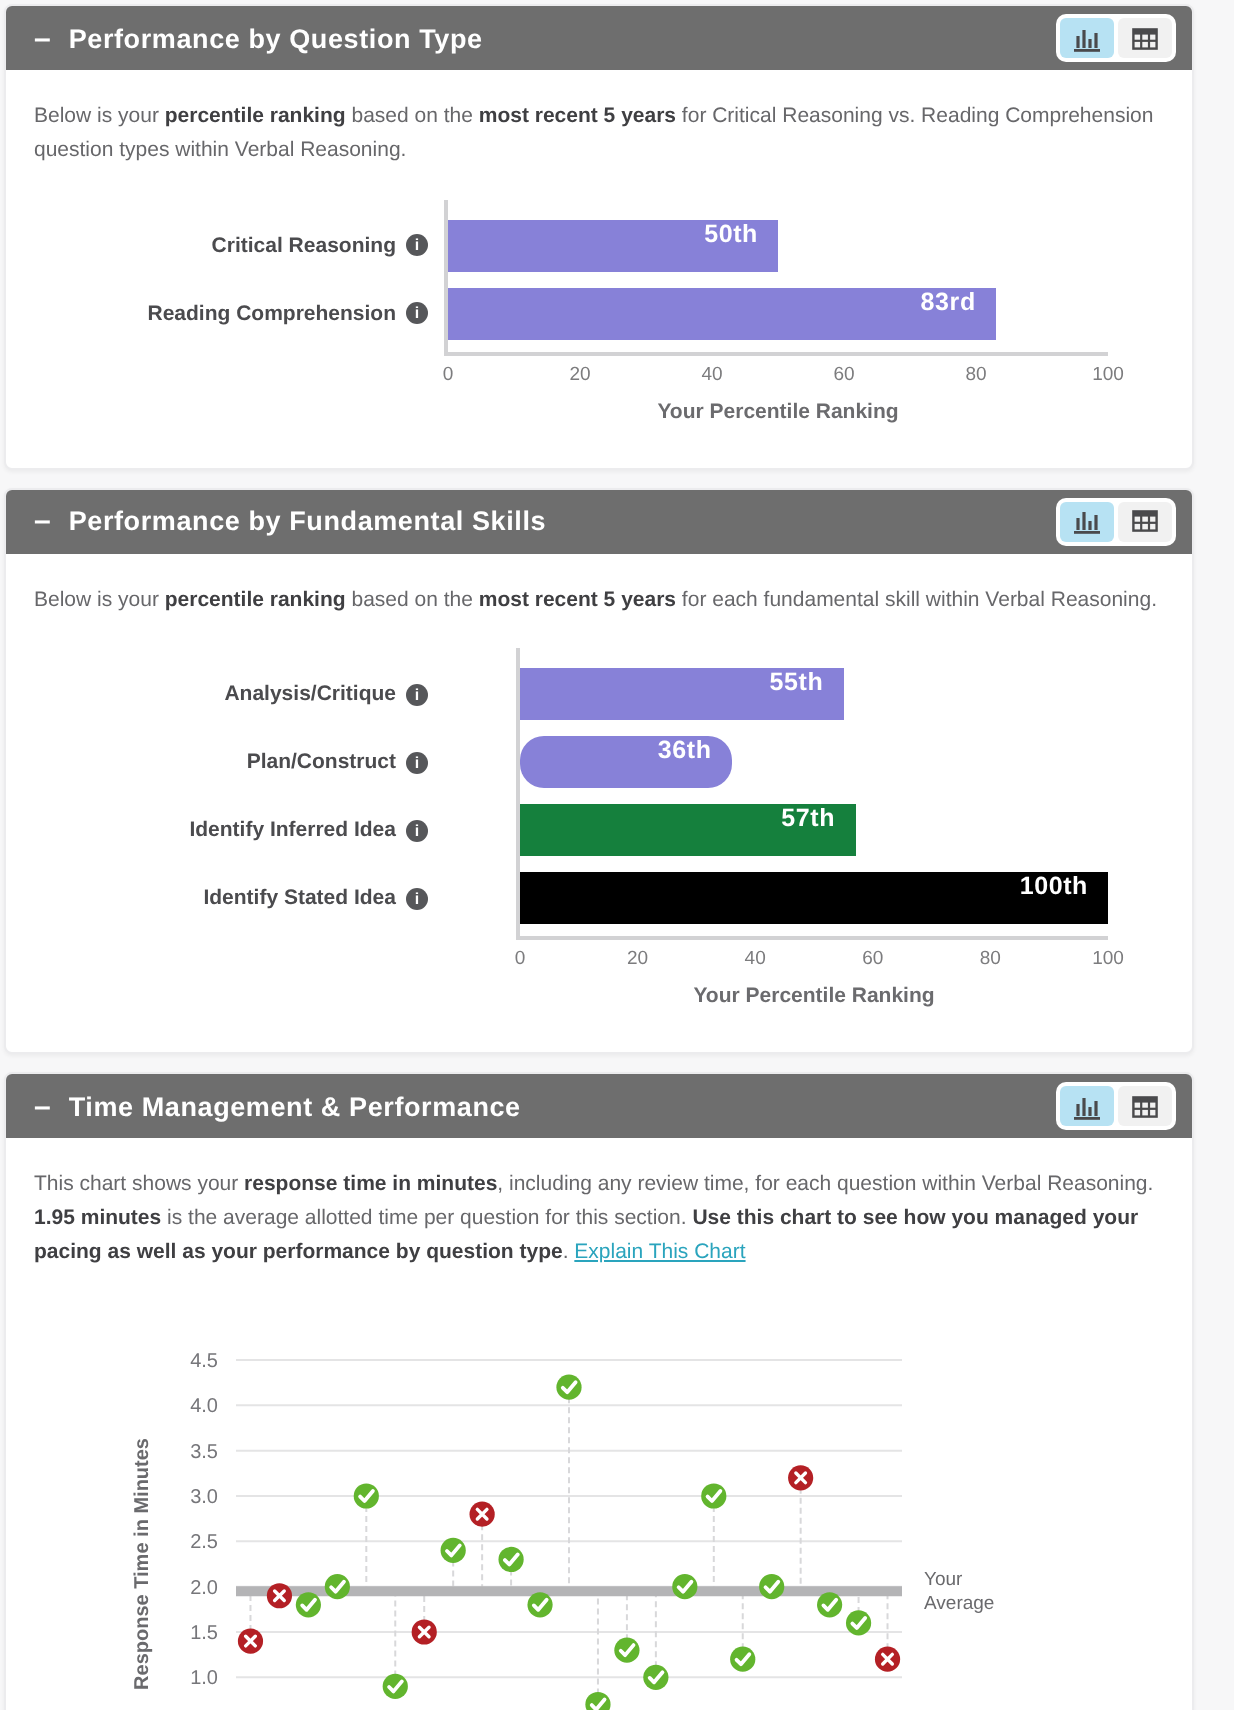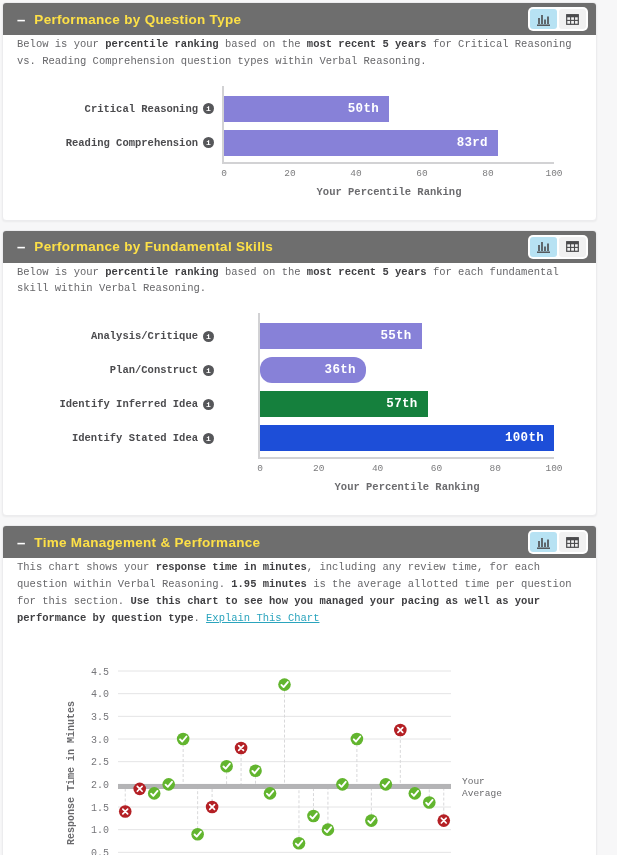--- a/index.html
+++ b/index.html
@@ -2,33 +2,33 @@
 <html><head>
 <meta charset="utf-8">
 <style>
   * { box-sizing: border-box; }
   body { margin:0; background:#f7f7f8; font-family:"Liberation Sans","DejaVu Sans",sans-serif; }
   .page { width:595px; margin:2px 0 0 2px; }
   .card { background:#fff; border:1px solid #ececee; border-radius:4px; margin-bottom:9px; box-shadow:0 1px 2px rgba(0,0,0,.05); }
   .section-header { background:#6e6e6e; border-radius:3px 3px 0 0; height:32px; display:flex; align-items:center; justify-content:space-between; padding:0 8px 0 14px; }
   .section-title-wrap { display:flex; align-items:center; gap:9px; color:#fff; }
   .collapse-glyph { color:#fff; font-weight:700; font-size:15px; cursor:pointer; line-height:1; }
-  .section-title { margin:0; font-size:13.5px; font-weight:700; letter-spacing:.3px; color:#fde047; }
+  .section-title { margin:0; font-size:13.5px; font-weight:700; letter-spacing:.3px; color:#ffffff; }
   .view-toggle { background:#fff; border-radius:5px; padding:2px; display:flex; gap:2px; }
   .toggle-btn { width:27px; height:20px; border:none; border-radius:3px; background:#f1f1f1; display:flex; align-items:center; justify-content:center; cursor:pointer; padding:0; }
   .toggle-btn.active { background:#b7e2f3; }
-  .card-body { padding:1px 14px 14px;font-family:Liberation Mono, monospace; }
+  .card-body { padding:15px 14px 14px; }
   .desc { margin:0 0 16px; font-size:10.5px; line-height:1.6; color:#67676a; }
   .desc b { color:#3f3f42; font-weight:700; }
   .desc a { color:#2aa4bd; text-decoration:underline; cursor:pointer; }
   .bar-chart { position:relative; }
   .bar-cat { position:absolute; display:flex; align-items:center; justify-content:flex-end; font-size:10.5px; font-weight:700; color:#4b4b4e; padding-right:8px; }
   .info-icon { width:11px; height:11px; border-radius:50%; background:#56575a; color:#fff; font-size:8px; font-weight:700; display:inline-flex; align-items:center; justify-content:center; margin-left:5px; flex:0 0 11px; }
   .bar-plot { position:absolute; border-left:2px solid #d2d2d4; border-bottom:2px solid #d2d2d4; }
-  .bar { position:absolute; left:0; background:#8781d8; display:flex; align-items:center; justify-content:flex-end; }
+  .bar { position:absolute; left:0; background:#8781d8; display:flex; justify-content:flex-end; }
   .bar-value { color:#fff; font-weight:700; font-size:12.5px; padding-right:10px; letter-spacing:.3px; }
   .x-tick { position:absolute; transform:translateX(-50%); font-size:9.5px; color:#7c7c7e; }
   .x-axis-title { position:absolute; left:0; width:100%; text-align:center; font-size:10.5px; font-weight:700; color:#6b6b6e; }
   .scatter-wrap { margin-top:32px; display:flex; justify-content:center; }
 </style>
 </head>
 <body>
 
 <div class="page">
 
@@ -142,21 +142,21 @@
           <div class="bar-plot" style="left: 205px; right: 28px; top: 0px; height: 146px; margin-left: 36px;">
             <div class="bar" style="top: 10px; height: 26px; width: 55%; background: rgb(135, 129, 216);">
               <span class="bar-value">55th</span>
             </div>
             <div class="bar" style="top: 44px; height: 26px; width: 36%; background: rgb(135, 129, 216); border-radius: 12px;">
               <span class="bar-value">36th</span>
             </div>
             <div class="bar" style="top: 78px; height: 26px; width: 57%; background: #15803d;">
               <span class="bar-value">57th</span>
             </div>
-            <div class="bar" style="top: 112px; height: 26px; width: 100%; background: #1d4ed8;">
+            <div class="bar" style="top: 112px; height: 26px; width: 100%; background: #000000;">
               <span class="bar-value">100th</span>
             </div>
             <div class="x-tick" style="left: 0%; top: 150px;">0</div>
             <div class="x-tick" style="left: 20%; top: 150px;">20</div>
             <div class="x-tick" style="left: 40%; top: 150px;">40</div>
             <div class="x-tick" style="left: 60%; top: 150px;">60</div>
             <div class="x-tick" style="left: 80%; top: 150px;">80</div>
             <div class="x-tick" style="left: 100%; top: 150px;">100</div>
             <div class="x-axis-title" style="top: 168px;">Your Percentile Ranking</div>
           </div>

